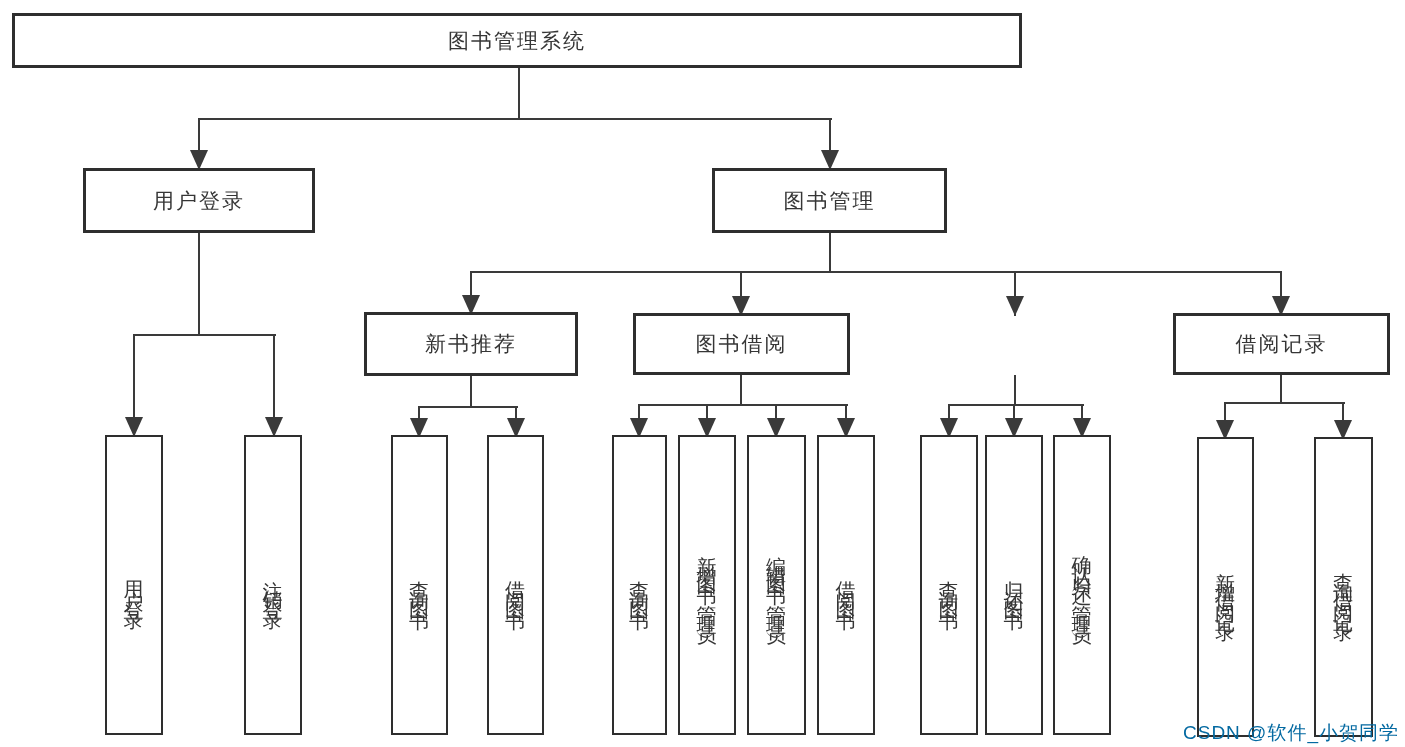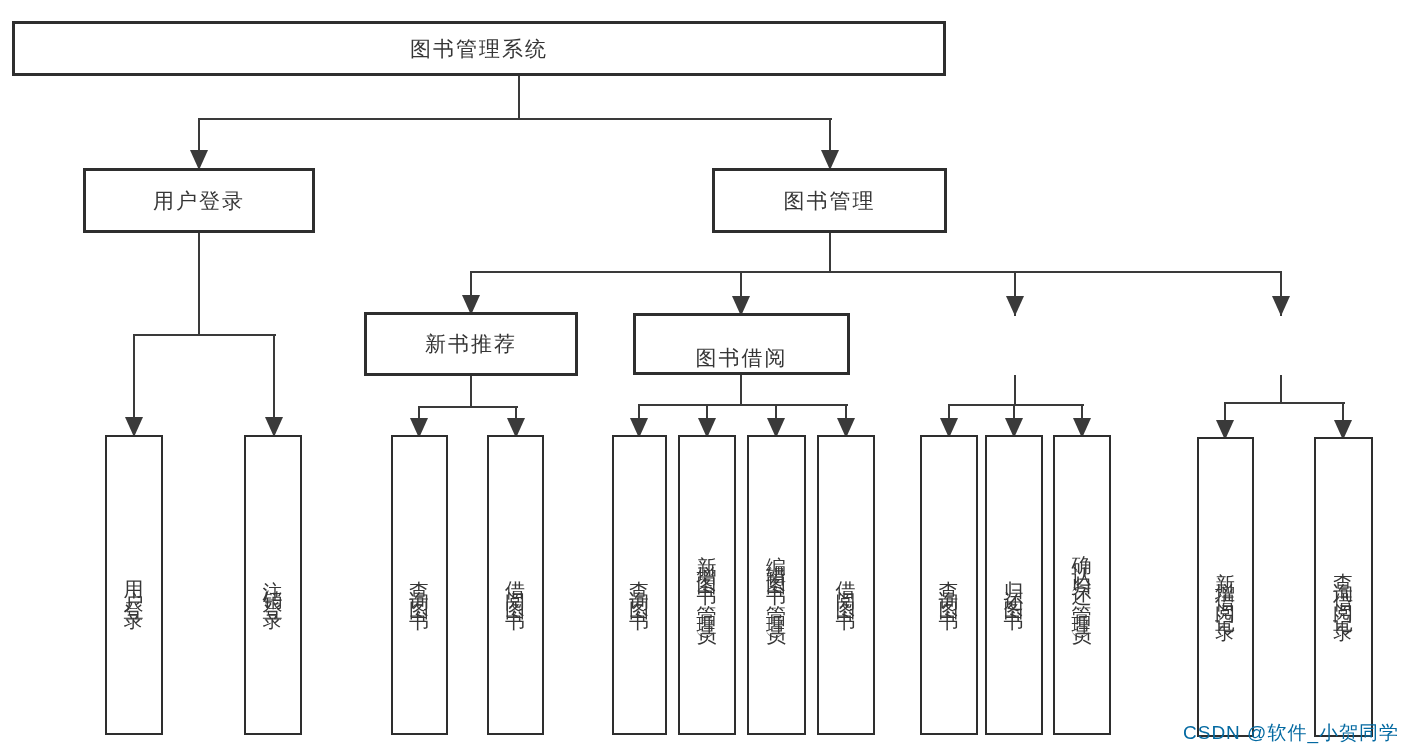--- a/index.html
+++ b/index.html
@@ -124,36 +124,39 @@
   <div class="hline" style="left:948px; top:404px; width:136px;"></div>
   <div class="varrow" style="left:948px; top:405px; height:33px;"></div>
   <div class="varrow" style="left:1013px; top:405px; height:33px;"></div>
   <div class="varrow" style="left:1081px; top:405px; height:33px;"></div>
 
   <div class="vline" style="left:1280px; top:375px; height:29px;"></div>
   <div class="hline" style="left:1224px; top:402px; width:121px;"></div>
   <div class="varrow" style="left:1224px; top:403px; height:37px;"></div>
   <div class="varrow" style="left:1342px; top:403px; height:37px;"></div>
 
-  <div class="hbox" style="left:12px; top:13px; width:934px; height:55px;margin-top:8px;">
+  <div class="hbox" style="left:12px; top:13px; width:1010px; height:55px;">
     <span>图书管理系统</span>
   </div>
 
   <div class="hbox" style="left:83px; top:168px; width:232px; height:65px;">
     <span>用户登录</span>
   </div>
   <div class="hbox" style="left:364px; top:312px; width:214px; height:64px;">
     <span>新书推荐</span>
   </div>
 
   <div class="hbox" style="left:712px; top:168px; width:235px; height:65px;">
     <span>图书管理</span>
   </div>
-  <div class="hbox" style="left:633px; top:313px; width:217px; height:62px;align-items:flex-end;">
+  <div class="hbox" style="left:633px; top:313px; width:217px; height:62px;">
     <span>图书借阅</span>
+  </div>
+  <div class="hbox" style="left:1173px; top:313px; width:217px; height:62px;">
+    <span>借阅记录</span>
   </div>
 
   <div class="vbox" style="left:105px; top:435px; width:58px; height:300px;">
     <span class="vtext">用户登录</span>
   </div>
   <div class="vbox" style="left:244px; top:435px; width:58px; height:300px;">
     <span class="vtext">注销登录</span>
   </div>
   <div class="vbox" style="left:391px; top:435px; width:57px; height:300px;">
     <span class="vtext">查询图书</span>

